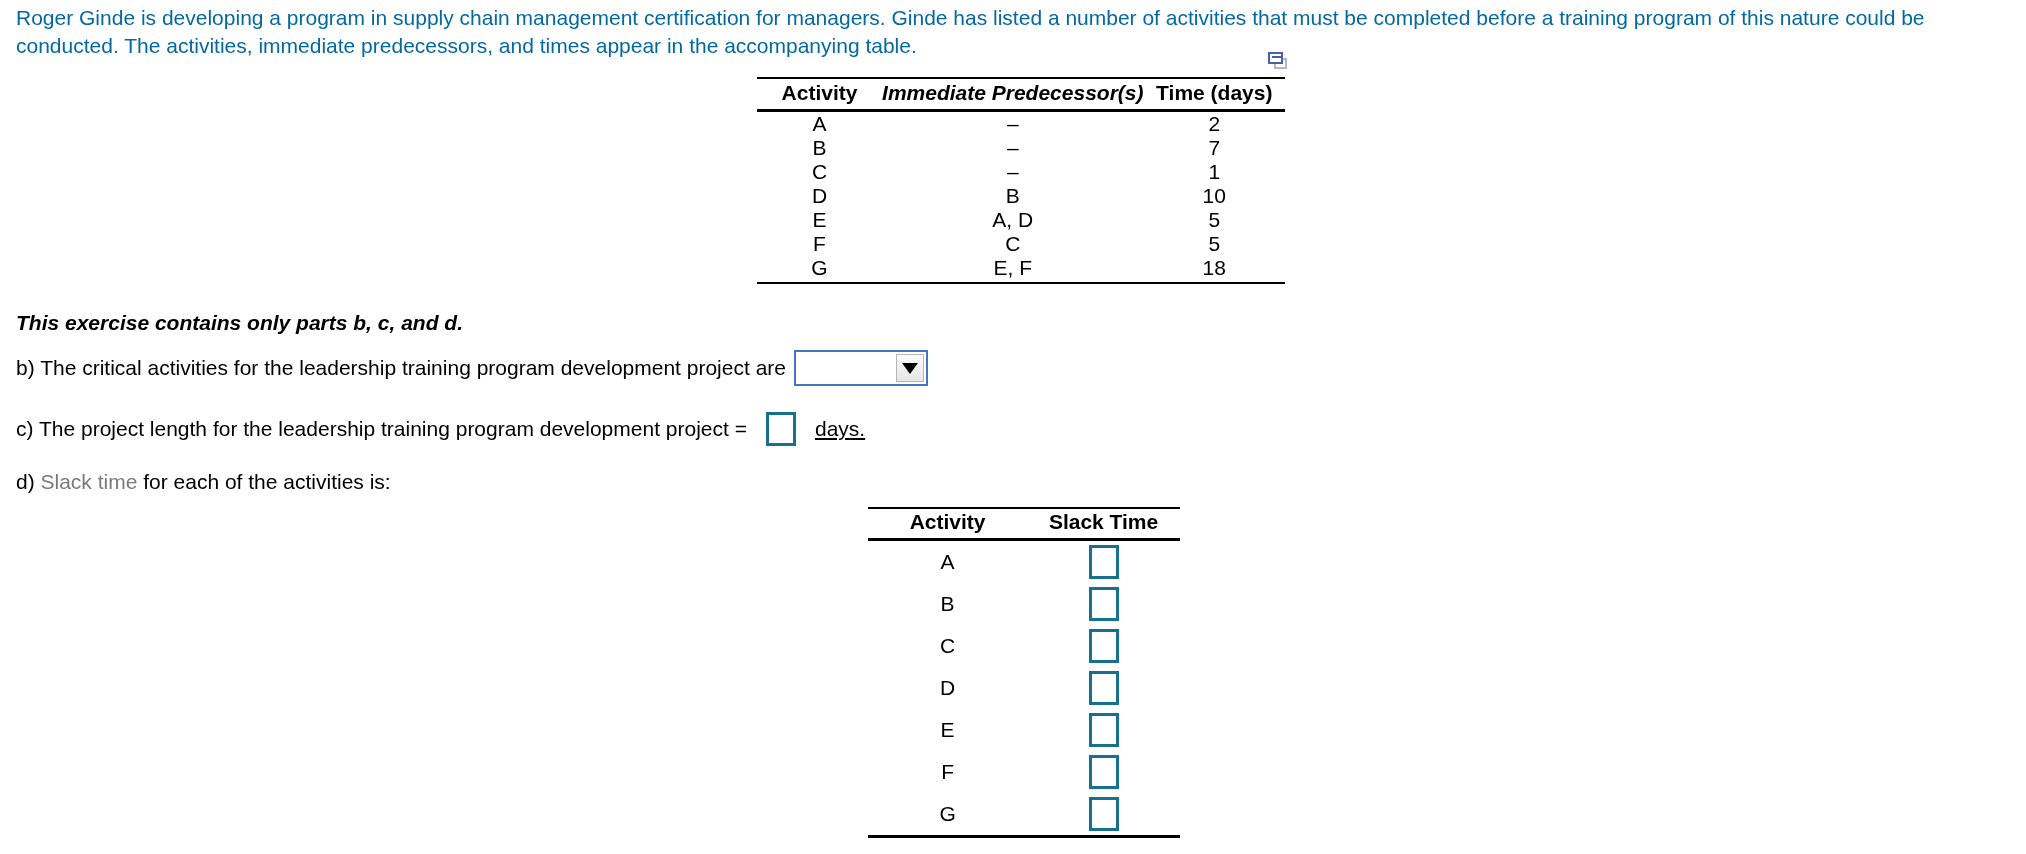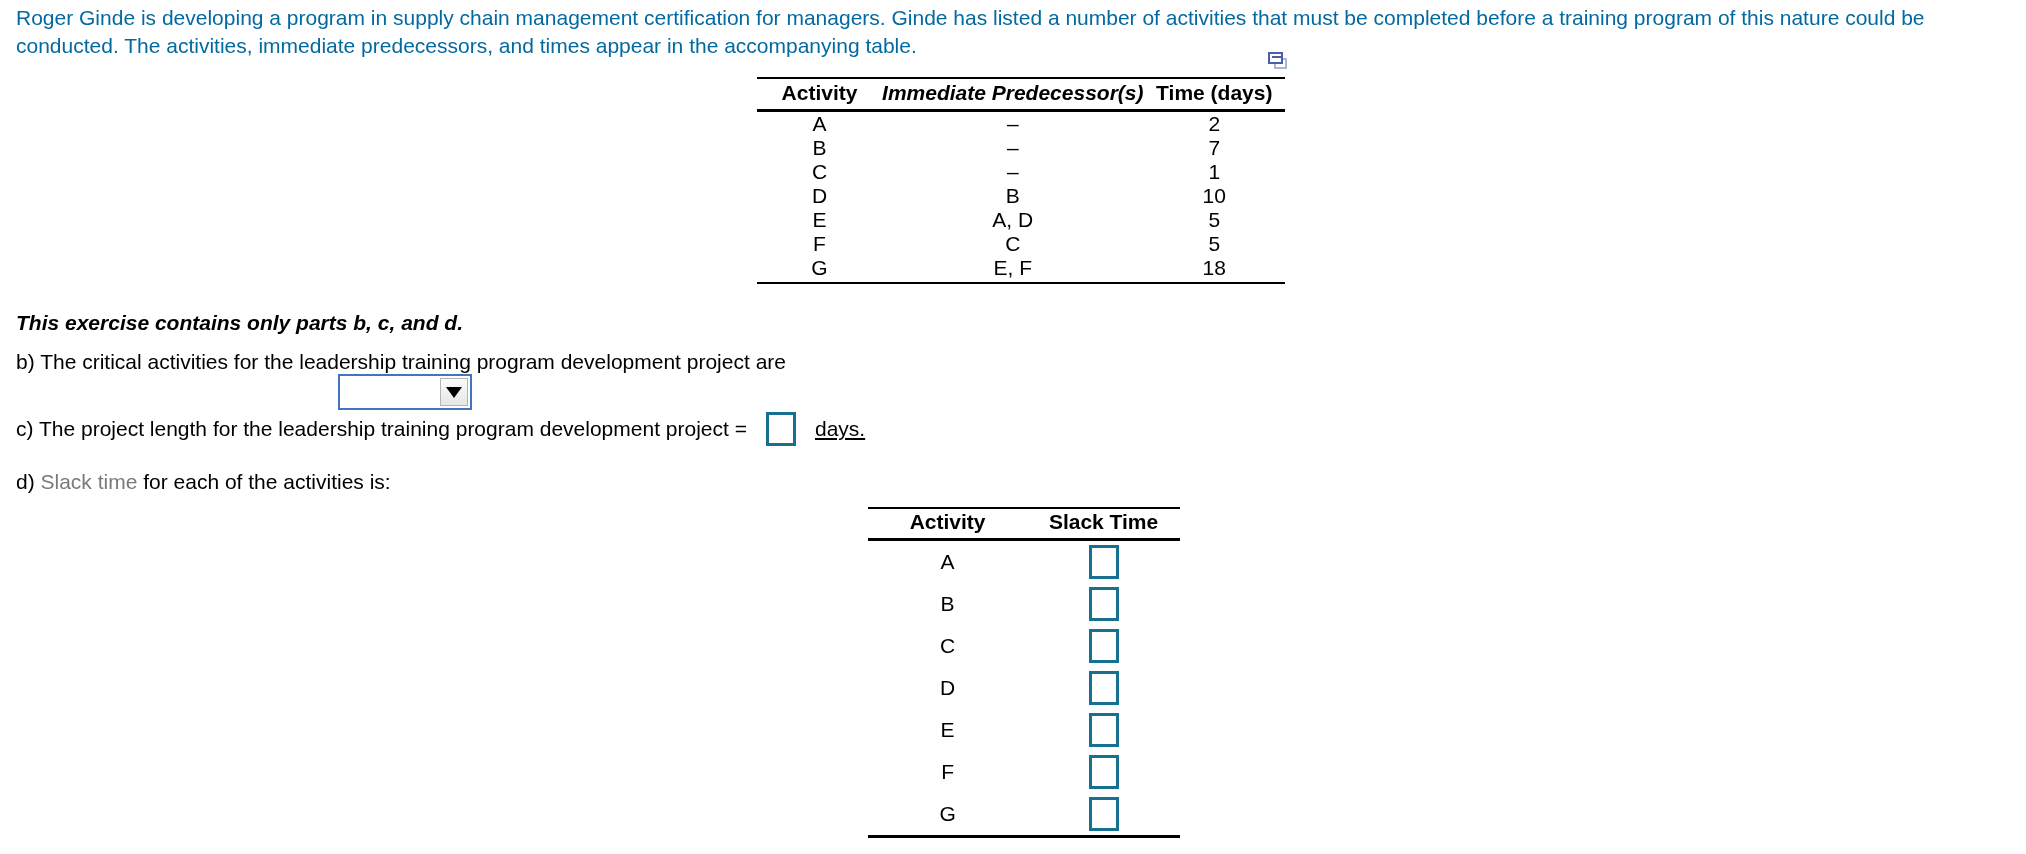--- a/index.html
+++ b/index.html
@@ -118,21 +118,20 @@
   }
 
   
   .part-b {
     position: absolute;
     left: 16px;
     top: 350px;
     display: flex;
     align-items: center;
     font-size: 21px;
-    flex-direction: column;
   }
   .part-b .label { white-space: nowrap; }
   .dropdown {
     margin-left: 8px;
     width: 134px;
     height: 36px;
     border: 2px solid #4472c4;
     background: #ffffff;
     box-sizing: border-box;
     position: relative;

